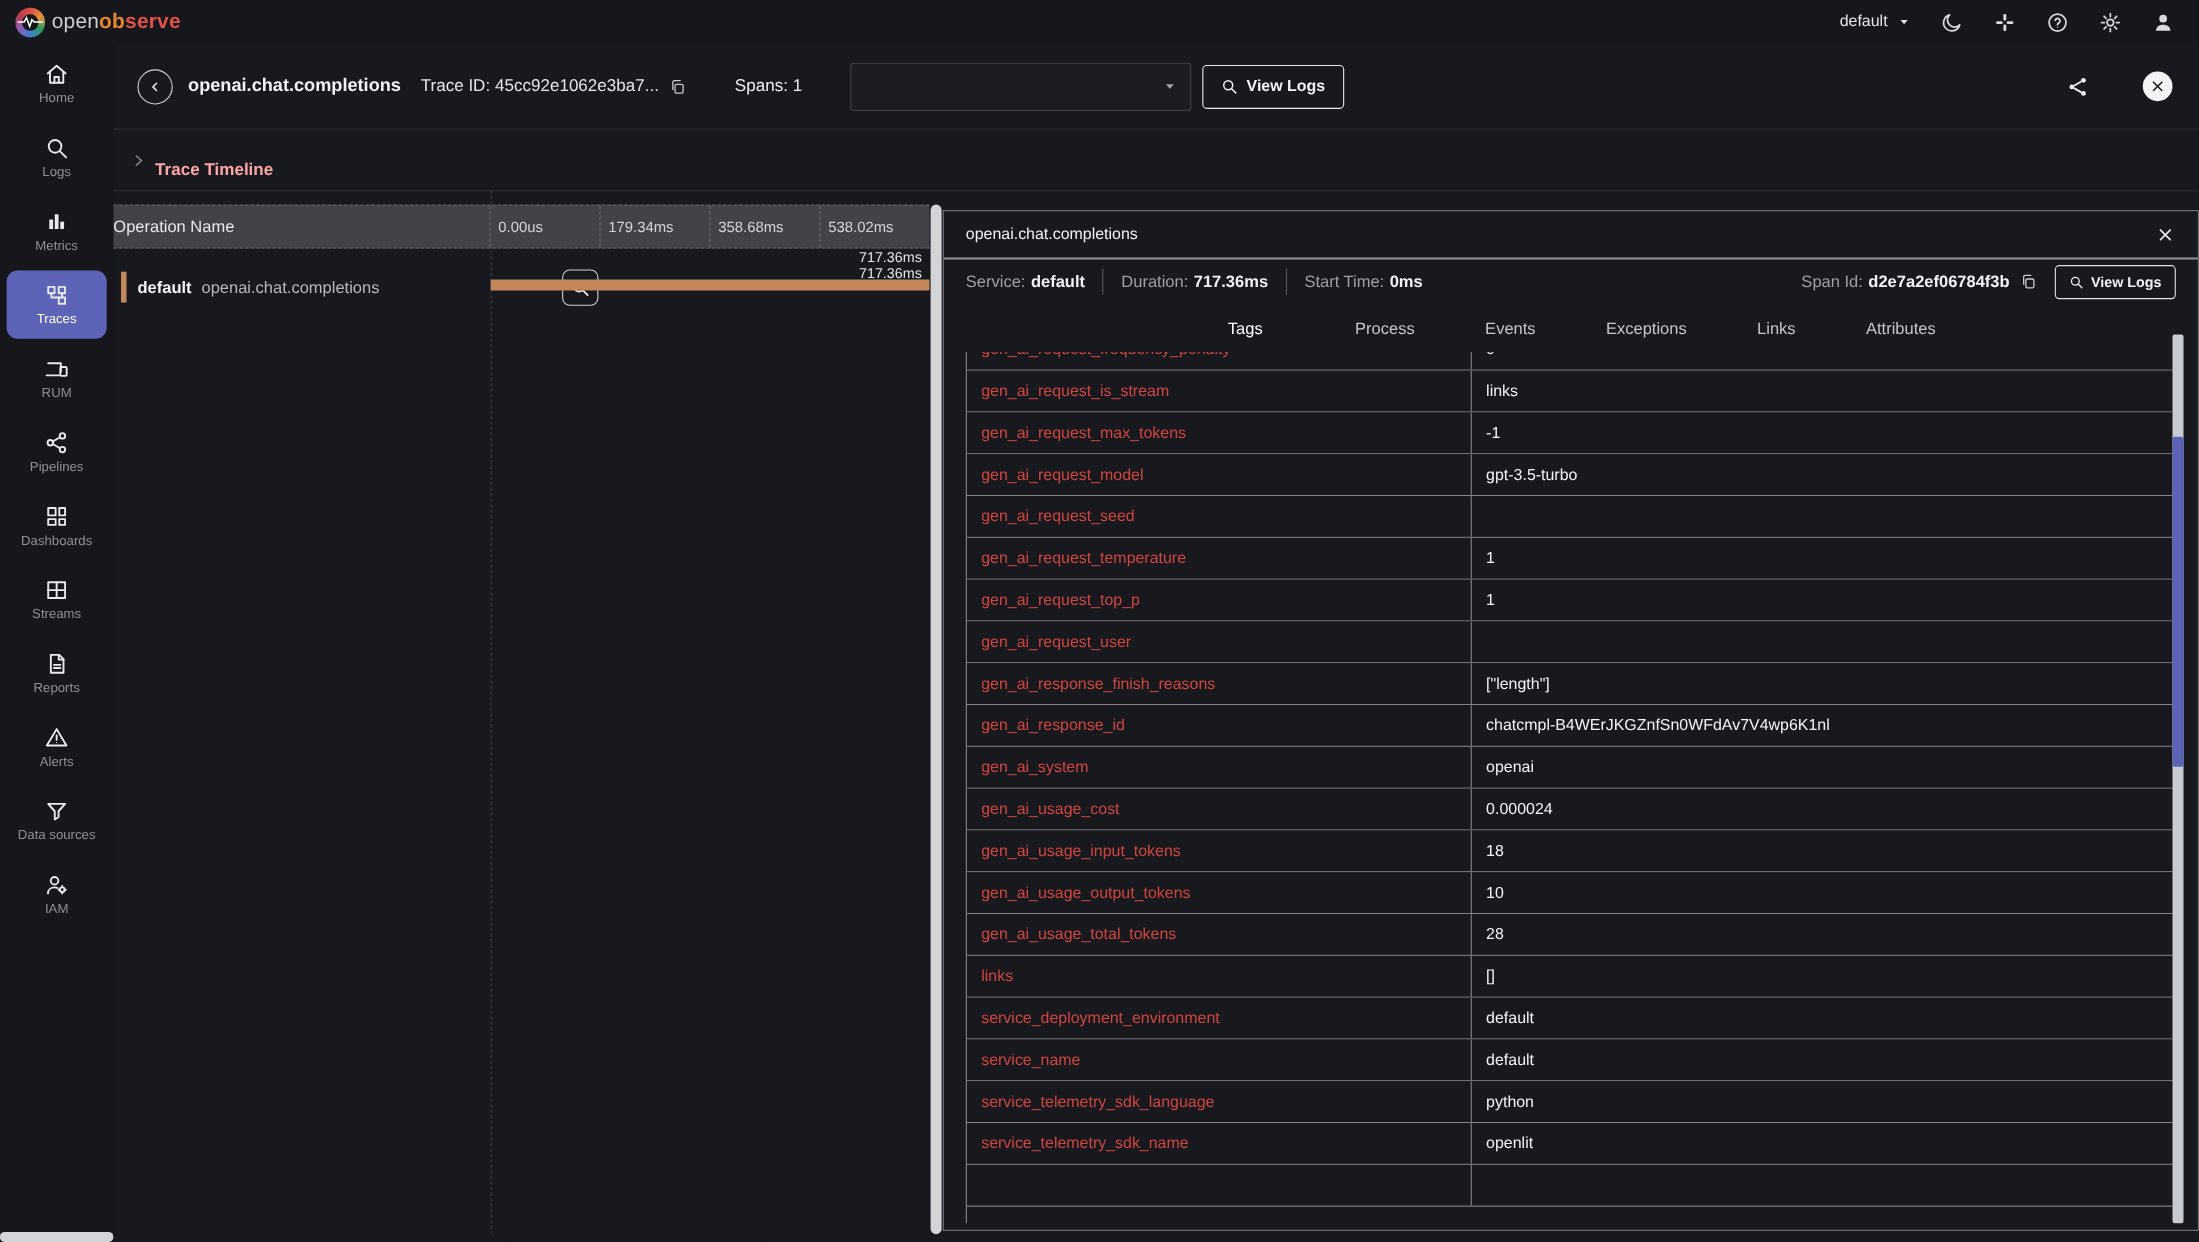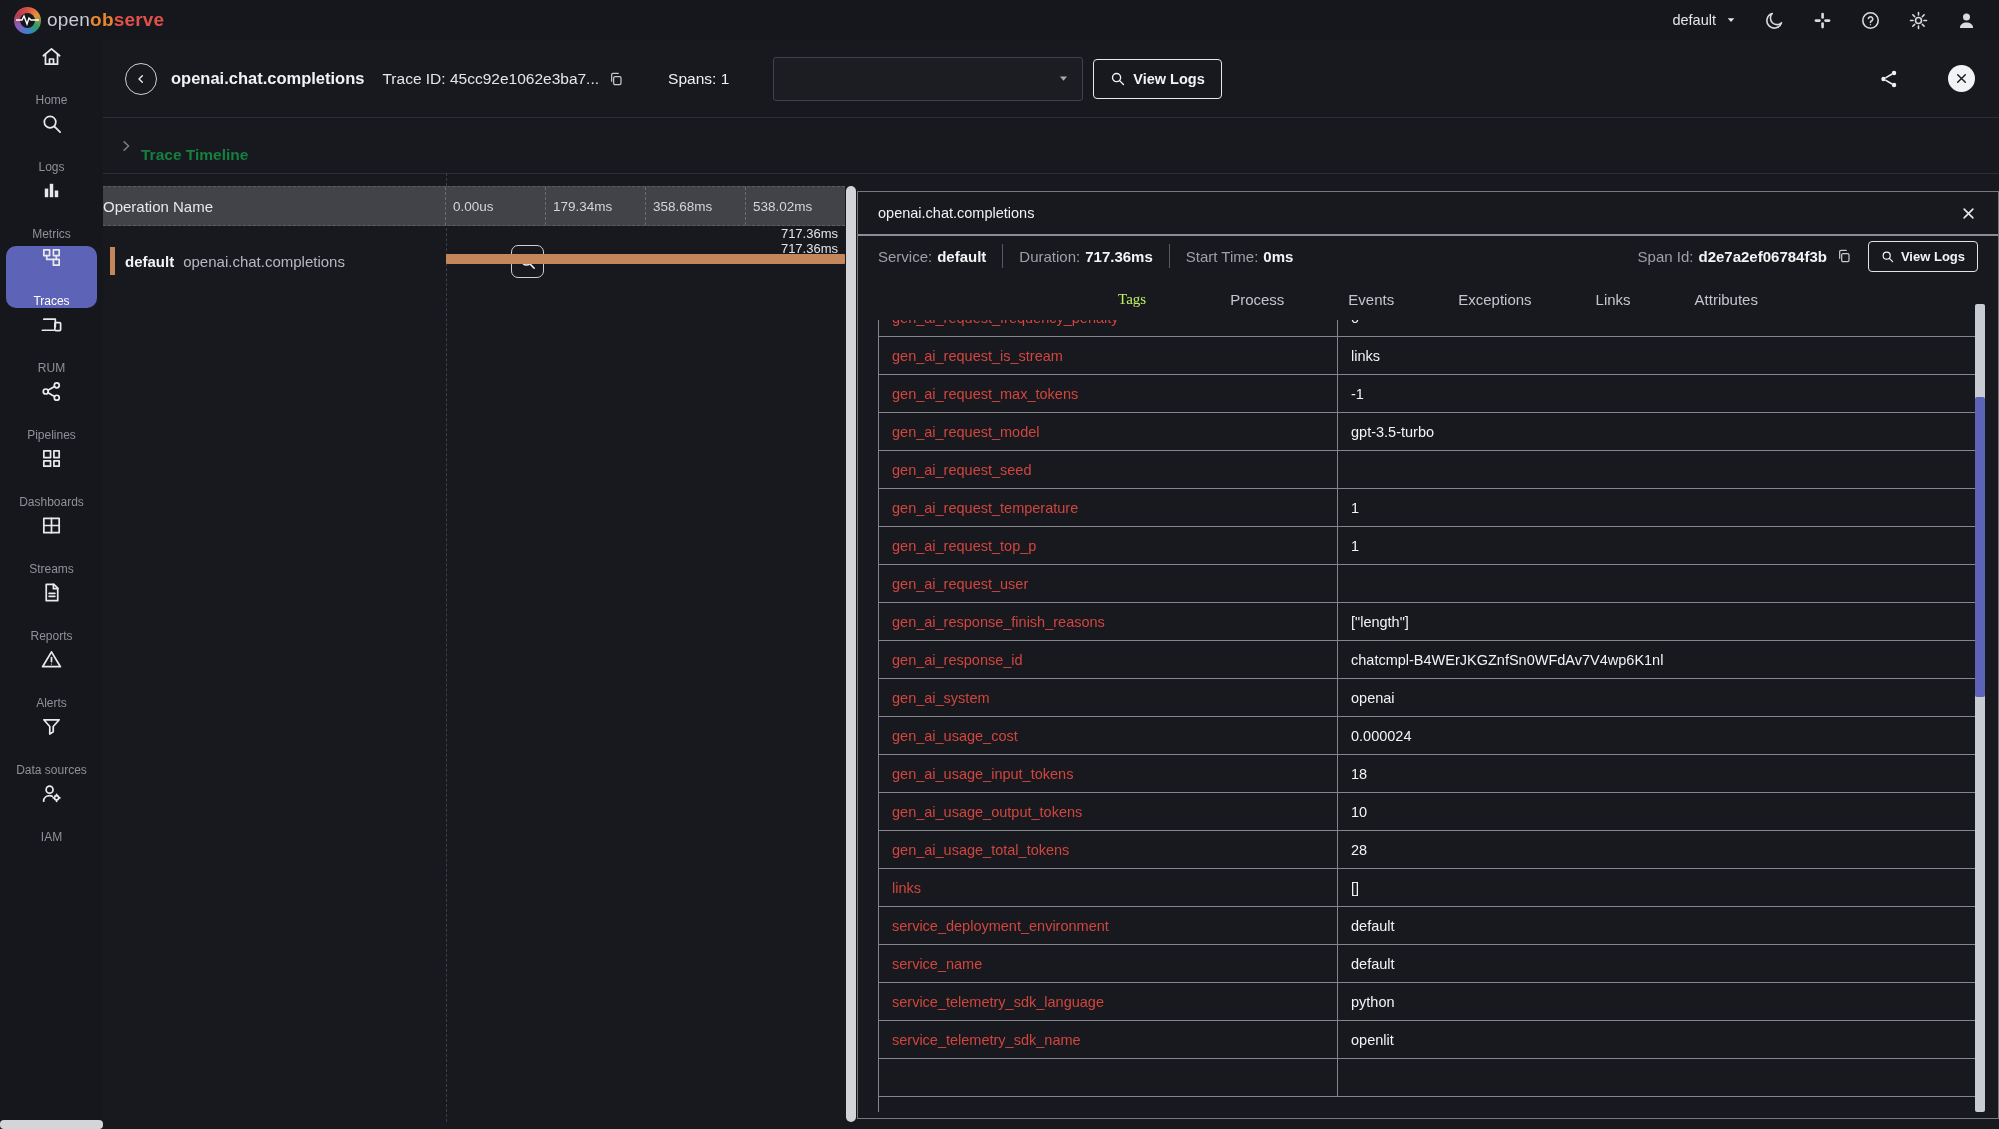--- a/index.html
+++ b/index.html
@@ -22,21 +22,21 @@
   .lt2{color:#e8862f;font-weight:700;}
   .lt3{color:#e05148;font-weight:700;}
   .topbar-right{display:flex;align-items:center;gap:27px;padding-right:22px;color:#d9dbdf;}
   .org-select{display:flex;align-items:center;gap:9px;font-size:14.5px;color:#e4e6e9;cursor:pointer;}
   .org-select .caret svg{width:12px;height:12px;}
   .tb-icon{width:21px;height:21px;color:#d9dbdf;cursor:pointer;}
   .tb-icon svg{width:21px;height:21px;}
   
   .sidebar{position:absolute;left:0;top:40px;width:103px;bottom:0;background:#15171c;z-index:20;}
   .sb-item{height:62px;margin:5px 6px;border-radius:10px;display:flex;flex-direction:column;
-    align-items:center;justify-content:space-between;gap:4px;cursor:pointer;}
+    align-items:center;justify-content:center;gap:4px;cursor:pointer;}
   .sb-item.active{background:#5d64b8;}
   .sb-item.active .sb-label{color:#ffffff;}
   .sb-icon{width:23px;height:23px;color:#e8e9ec;}
   .sb-icon svg{width:23px;height:23px;}
   .sb-label{font-size:12px;color:#8e9197;line-height:13px;text-align:center;}
   .sb-scrollbar{position:absolute;left:0;bottom:0;width:103px;height:9px;background:#d4d5d9;border-radius:4px;}
   
   .main{position:absolute;left:103px;top:40px;right:0;bottom:0;background:#17191e;}
   
   .trace-toolbar{height:77px;display:flex;align-items:center;padding:0 24px 0 22px;border-bottom:1px solid #2c2f35;}
@@ -57,21 +57,21 @@
   .toolbar-spacer{flex:1;}
   .share-btn{width:22px;height:22px;color:#eef0f2;cursor:pointer;margin-right:48px;}
   .share-btn svg{width:22px;height:22px;}
   .close-circle{width:27px;height:27px;border-radius:50%;background:#f2f3f5;color:#16181d;display:flex;
     align-items:center;justify-content:center;cursor:pointer;}
   .close-circle svg{width:13px;height:13px;}
   
   .tl-titlebar{height:55px;display:flex;align-items:center;padding-left:14px;border-bottom:1px solid #2c2f35;}
   .tl-chevron{width:18px;height:18px;color:#7b7e85;margin-right:6px;}
   .tl-chevron svg{width:18px;height:18px;}
-  .tl-title{font-size:15.5px;font-weight:700;color:#15803d;margin-top:19px;}
+  .tl-title{font-size:15.5px;font-weight:700;color:#fca5a5;margin-top:19px;}
   
   .content-row{position:absolute;left:0;top:133px;right:0;bottom:0;}
   
   .tl-panel{position:absolute;left:0;top:0;width:754px;bottom:0;}
   .tl-vline{position:absolute;left:343px;top:0;bottom:7px;width:0;border-left:1px dashed #3c3f45;}
   .tl-header{position:absolute;left:0;top:13px;width:742px;height:38px;background:#424348;
     border-top:1px dashed #5b5d62;border-bottom:1px dashed #5b5d62;display:flex;align-items:stretch;}
   .tl-opname{width:343px;display:flex;align-items:center;font-size:15px;color:#e7e8eb;}
   .tl-tick{width:100px;border-left:1px dashed #6a6c71;display:flex;align-items:center;
     padding-left:7px;font-size:13.5px;color:#d3d5d9;box-sizing:border-box;}
@@ -97,21 +97,21 @@
   .meta-item{font-size:15px;color:#9da0a7;white-space:nowrap;}
   .meta-item b{color:#f2f3f5;font-weight:700;margin-left:5px;}
   .meta-div{width:1px;height:24px;background:#56595f;margin:0 16px;}
   .meta-spacer{flex:1;}
   .spanid{display:flex;align-items:center;gap:9px;margin-right:16px;}
   .viewlogs-sm{height:31px;padding:0 12px;border:1px solid #e2e3e6;border-radius:4px;display:flex;
     align-items:center;gap:7px;font-size:13px;font-weight:600;color:#f2f3f5;background:transparent;cursor:pointer;}
   .viewlogs-sm svg{width:13px;height:13px;}
   .detail-tabs{height:46px;display:flex;align-items:flex-end;justify-content:center;gap:52px;padding-bottom:0;}
   .dtab{font-size:15px;color:#c3c6cc;padding:0 6px 12px 6px;cursor:pointer;border-bottom:2.5px solid transparent;}
-  .dtab.active{color:#bef264;padding:0 26px 12px 26px;border-bottom:2.5px solid #5d64b8;font-family:Liberation Serif, serif;}
+  .dtab.active{color:#ffffff;padding:0 26px 12px 26px;border-bottom:2.5px solid #5d64b8;}
   
   .tags-table{position:absolute;left:20px;right:23px;top:128px;bottom:6px;overflow:hidden;border-left:1px solid #83868d;}
   .tag-row{display:flex;height:38px;border-bottom:1px solid #83868d;box-sizing:border-box;background:#17191e;}
   .tag-row.clip-top{margin-top:-21px;}
   .tag-key{width:459px;flex:none;display:flex;align-items:center;padding-left:13px;box-sizing:border-box;
     border-right:1px solid #83868d;color:#d2453e;font-size:14.5px;}
   .tag-val{flex:1;display:flex;align-items:center;padding-left:13px;color:#f2f3f5;font-size:14.5px;}
   .detail-scroll{position:absolute;right:13px;top:112px;bottom:6px;width:10px;background:#c9cbd3;border-radius:2px;}
   .detail-scroll-thumb{position:absolute;left:0;top:93px;width:10px;height:300px;background:#5d64b8;border-radius:2px;}
 </style>

